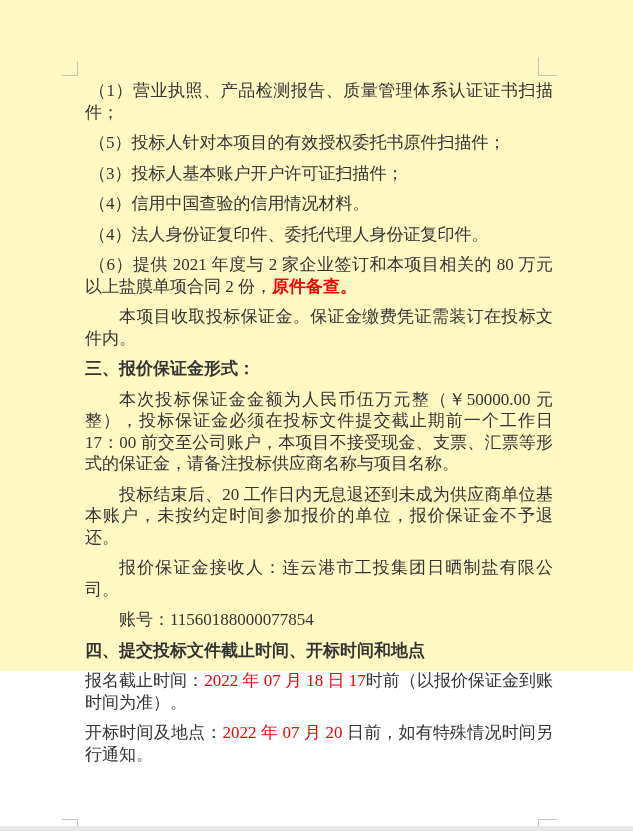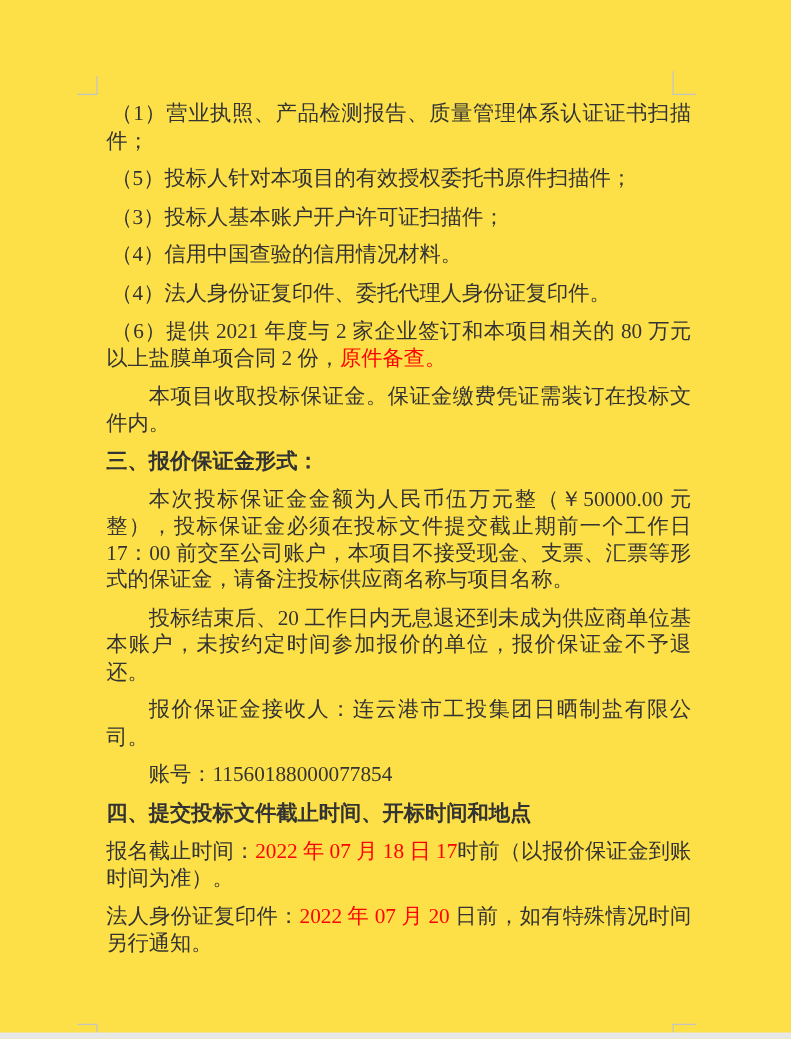--- a/index.html
+++ b/index.html
@@ -11,22 +11,22 @@
     width: 633px;
     height: 831px;
     position: relative;
     overflow: hidden;
     font-family: "Liberation Serif", serif;
   }
   .page {
     position: absolute;
     left: 0; top: 0;
     width: 633px;
-    height: 831px;
-    background: #fde047;
+    height: 671px;
+    background: #fef9c3;
   }
   .content {
     position: absolute;
     left: 85px;
     top: 70px;
     width: 468px;
     padding-top: 10px;
     font-size: 17px;
     line-height: 21.5px;
     color: #333333;
@@ -42,21 +42,21 @@
     text-indent: 34px;
   }
   .para.flush {
     text-indent: 0;
   }
   .para.heading {
     font-weight: bold;
     text-indent: 0;
   }
   .seg-red { color: #fe0000; }
-  .seg-bold { font-weight: normal; }
+  .seg-bold { font-weight: bold; }
 
   
   .crop-mark {
     position: absolute;
     pointer-events: none;
   }
   .crop-tl {
     left: 62px; top: 61px; width: 15px; height: 14px;
     border-right: 1px solid #c3c3c3;
     border-bottom: 1px solid #c3c3c3;
@@ -100,17 +100,17 @@
       <p class="para item"><span>（4）法人身份证复印件、委托代理人身份证复印件。</span></p>
       <p class="para item"><span>（6）提供 2021 年度与 2 家企业签订和本项目相关的 80 万元以上盐膜单项合同 2 份，</span><span class="seg-red seg-bold">原件备查。</span></p>
       <p class="para indent"><span>本项目收取投标保证金。保证金缴费凭证需装订在投标文件内。</span></p>
       <p class="para heading"><span>三、报价保证金形式：</span></p>
       <p class="para indent"><span>本次投标保证金金额为人民币伍万元整（￥50000.00 元整），投标保证金必须在投标文件提交截止期前一个工作日 17：00 前交至公司账户，本项目不接受现金、支票、汇票等形式的保证金，请备注投标供应商名称与项目名称。</span></p>
       <p class="para indent"><span>投标结束后、20 工作日内无息退还到未成为供应商单位基本账户，未按约定时间参加报价的单位，报价保证金不予退还。</span></p>
       <p class="para indent"><span>报价保证金接收人：连云港市工投集团日晒制盐有限公司。</span></p>
       <p class="para indent"><span>账号：11560188000077854</span></p>
       <p class="para heading"><span>四、提交投标文件截止时间、开标时间和地点</span></p>
       <p class="para flush"><span>报名截止时间：</span><span class="seg-red">2022 年 07 月 18 日 17</span><span>时前（以报价保证金到账时间为准）。</span></p>
-      <p class="para flush"><span>法人身份证复印件：</span><span class="seg-red">2022 年 07 月 20 </span><span>日前，如有特殊情况时间另行通知。</span></p>
+      <p class="para flush"><span>开标时间及地点：</span><span class="seg-red">2022 年 07 月 20 </span><span>日前，如有特殊情况时间另行通知。</span></p>
     </div>
 
   <div class="page-edge"></div>
 </div>
 
 </body></html>

